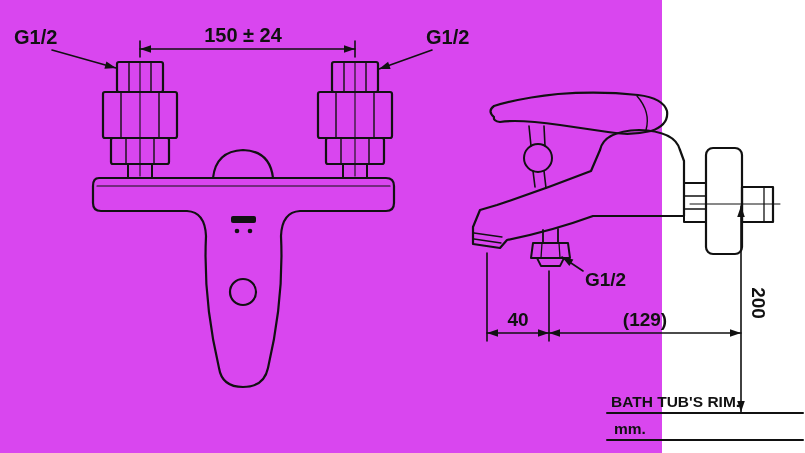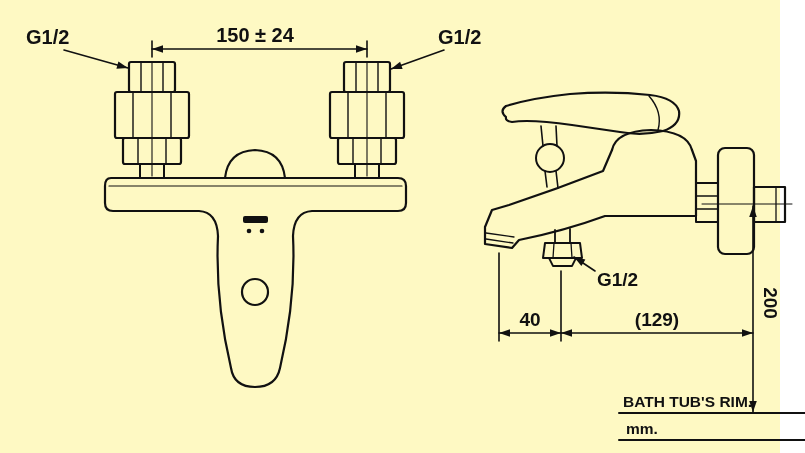--- a/index.html
+++ b/index.html
@@ -1,17 +1,17 @@
 <!DOCTYPE html>
 <html><head>
 <meta charset="utf-8">
 <style>
   html,body{margin:0;padding:0;background:#ffffff;}
   body{width:805px;height:453px;font-family:"Liberation Sans",sans-serif;}
-  .canvas{width:768px;height:453px;position:relative;background:#fef9c3;padding-left:12px;}
+  .canvas{width:662px;height:453px;position:relative;background:#d946ef;}
   svg{display:block;}
   svg text{font-family:"Liberation Sans",sans-serif;font-weight:700;fill:#111111;}
   .dim-text{font-size:20px;}
   .dim-text-sm{font-size:19px;}
   .note-text{font-size:15.5px;}
 </style>
 </head>
 <body>
 
 <div class="canvas">

